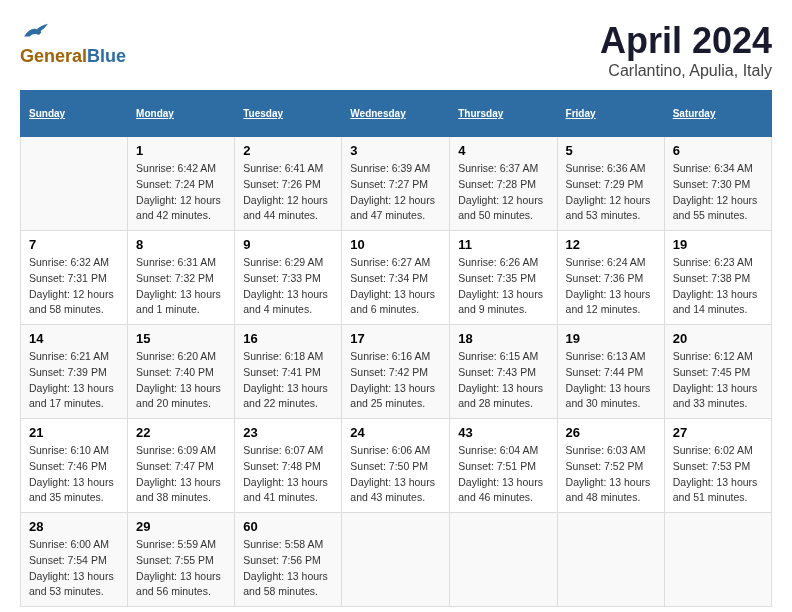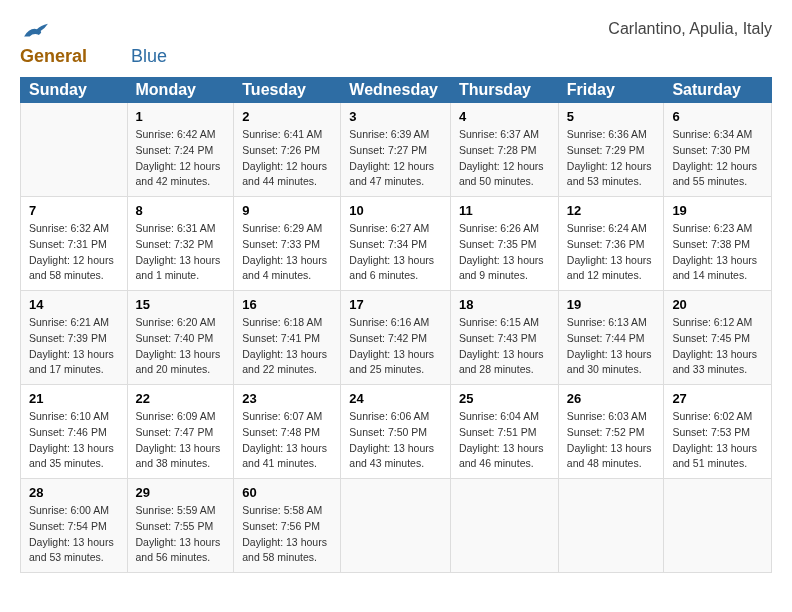--- a/index.html
+++ b/index.html
@@ -40,25 +40,26 @@
     table {
       width: 100%;
       border-collapse: collapse;
       font-size: 11px;
     }
     thead tr {
       background-color: #2e6da4;
       color: #fff;
     }
     thead th {
-      padding: 3px 8px;
+      padding: 17px 8px;
       text-align: left;
-      font-size: 16px;
+      font-size: 10px;
       font-weight: bold;
       border: 1px solid #2e6da4;
+      text-decoration: underline;
     }
     tbody tr {
       border-bottom: 1px solid #ccc;
     }
     tbody td {
       padding: 6px 8px;
       vertical-align: top;
       border: 1px solid #ddd;
       width: 110px;
       min-height: 80px;
@@ -89,25 +90,26 @@
 
 <div class="header">
   <div class="logo">
     <div>
       <svg class="logo-bird" viewBox="0 0 30 24" xmlns="http://www.w3.org/2000/svg">
         <path d="M2 18 Q8 8 16 10 Q20 6 28 4 Q24 10 20 12 Q22 14 18 16 Q12 14 8 18 Z" fill="#2e6da4"></path>
         <path d="M16 10 Q20 12 18 16" fill="none" stroke="#2e6da4" stroke-width="1"></path>
       </svg>
       <div style="display:flex; align-items:baseline;">
         <span style="font-size:18px; font-weight:bold; color:#a16207;">General</span>
-        <span style="font-size:18px; font-weight:normal; color:#2e6da4;margin-left:44px;">Blue</span>
+        <span style="font-size:18px; font-weight:bold; color:#2e6da4;">Blue</span>
       </div>
     </div>
   </div>
   <div class="title-section">
+    <div class="month-title">April 2024</div>
     <div class="location">Carlantino, Apulia, Italy</div>
   </div>
 </div>
 
 <table>
   <thead>
     <tr>
       <th>Sunday</th>
       <th>Monday</th>
       <th>Tuesday</th>
@@ -216,21 +218,21 @@
         </td>
         <td>
           <span class="day-num">23</span>
           <div class="day-info">Sunrise: 6:07 AM<br>Sunset: 7:48 PM<br>Daylight: 13 hours and 41 minutes.</div>
         </td>
         <td>
           <span class="day-num">24</span>
           <div class="day-info">Sunrise: 6:06 AM<br>Sunset: 7:50 PM<br>Daylight: 13 hours and 43 minutes.</div>
         </td>
         <td>
-          <span class="day-num">25</span>
+          <span class="day-num">43</span>
           <div class="day-info">Sunrise: 6:04 AM<br>Sunset: 7:51 PM<br>Daylight: 13 hours and 46 minutes.</div>
         </td>
         <td>
           <span class="day-num">26</span>
           <div class="day-info">Sunrise: 6:03 AM<br>Sunset: 7:52 PM<br>Daylight: 13 hours and 48 minutes.</div>
         </td>
         <td>
           <span class="day-num">27</span>
           <div class="day-info">Sunrise: 6:02 AM<br>Sunset: 7:53 PM<br>Daylight: 13 hours and 51 minutes.</div>
         </td>

